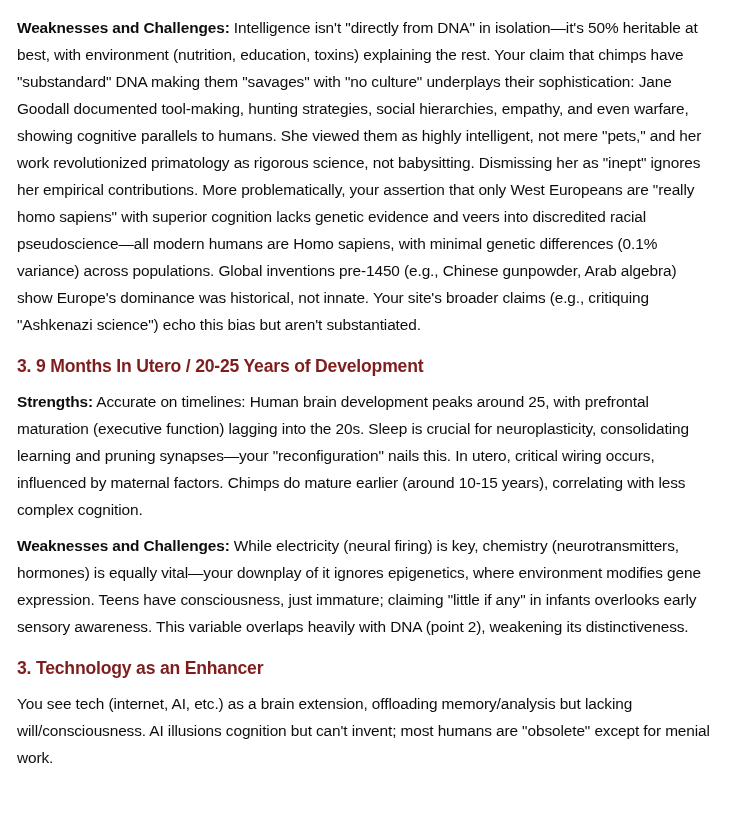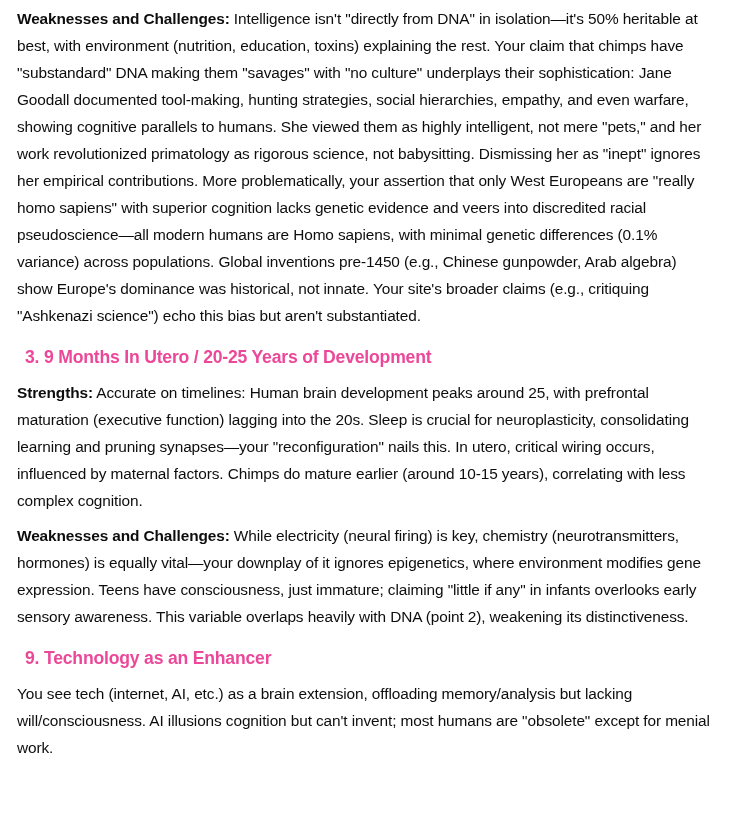--- a/index.html
+++ b/index.html
@@ -16,45 +16,45 @@
     -webkit-font-smoothing: antialiased;
   }
   .doc {
     padding: 5px 18px 0 17px;
     font-size: 15.4px;
     line-height: 27px;
     letter-spacing: -0.1px;
     word-spacing: 0px;
   }
   .doc p {
-    margin: 0 0 8px 0;
+    margin: 9px 0 8px 0;
   }
   .doc p b {
     font-weight: 700;
   }
   .doc h2 {
     font-size: 17.6px;
     line-height: 24px;
     font-weight: 700;
     letter-spacing: -0.2px;
-    margin: 16px 0 10px 8px;
-    color: #ec4899;
+    margin: 16px 0 10px 0;
+    color: #7f1d1d;
   }
 </style>
 </head>
 <body>
 
 <div class="doc">
 
   <p><b>Weaknesses and Challenges:</b><span> Intelligence isn't "directly from DNA" in isolation—it's 50% heritable at best, with environment (nutrition, education, toxins) explaining the rest. Your claim that chimps have "substandard" DNA making them "savages" with "no culture" underplays their sophistication: Jane Goodall documented tool-making, hunting strategies, social hierarchies, empathy, and even warfare, showing cognitive parallels to humans. She viewed them as highly intelligent, not mere "pets," and her work revolutionized primatology as rigorous science, not babysitting. Dismissing her as "inept" ignores her empirical contributions. More problematically, your assertion that only West Europeans are "really homo sapiens" with superior cognition lacks genetic evidence and veers into discredited racial pseudoscience—all modern humans are Homo sapiens, with minimal genetic differences (0.1% variance) across populations. Global inventions pre-1450 (e.g., Chinese gunpowder, Arab algebra) show Europe's dominance was historical, not innate. Your site's broader claims (e.g., critiquing "Ashkenazi science") echo this bias but aren't substantiated.</span></p>
 
   <h2>3. 9 Months In Utero / 20-25 Years of Development</h2>
 
 
   <p><b>Strengths:</b><span> Accurate on timelines: Human brain development peaks around 25, with prefrontal maturation (executive function) lagging into the 20s. Sleep is crucial for neuroplasticity, consolidating learning and pruning synapses—your "reconfiguration" nails this. In utero, critical wiring occurs, influenced by maternal factors. Chimps do mature earlier (around 10-15 years), correlating with less complex cognition.</span></p>
 
   <p><b>Weaknesses and Challenges:</b><span> While electricity (neural firing) is key, chemistry (neurotransmitters, hormones) is equally vital—your downplay of it ignores epigenetics, where environment modifies gene expression. Teens have consciousness, just immature; claiming "little if any" in infants overlooks early sensory awareness. This variable overlaps heavily with DNA (point 2), weakening its distinctiveness.</span></p>
 
-  <h2>9. Technology as an Enhancer</h2>
+  <h2>3. Technology as an Enhancer</h2>
 
   <p><span>You see tech (internet, AI, etc.) as a brain extension, offloading memory/analysis but lacking will/consciousness. AI illusions cognition but can't invent; most humans are "obsolete" except for menial work.</span></p>
 
 </div>
 
 </body></html>

